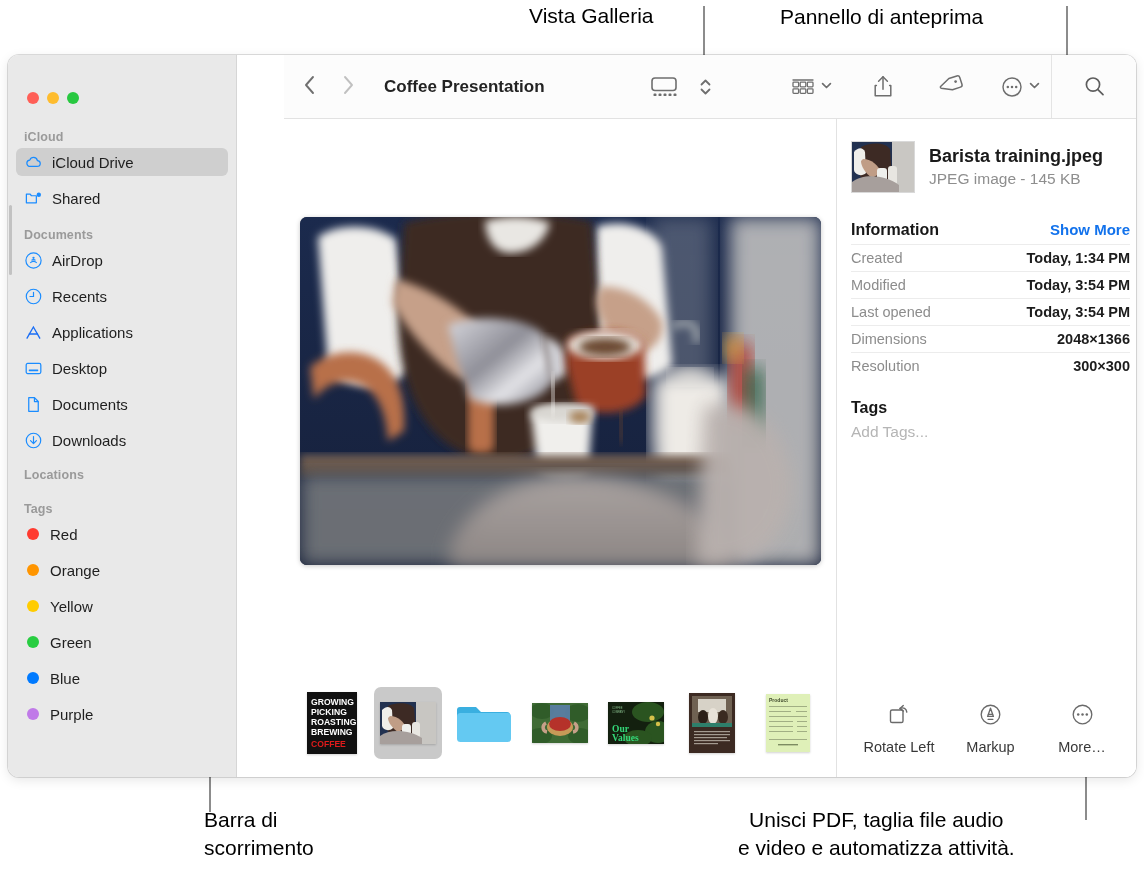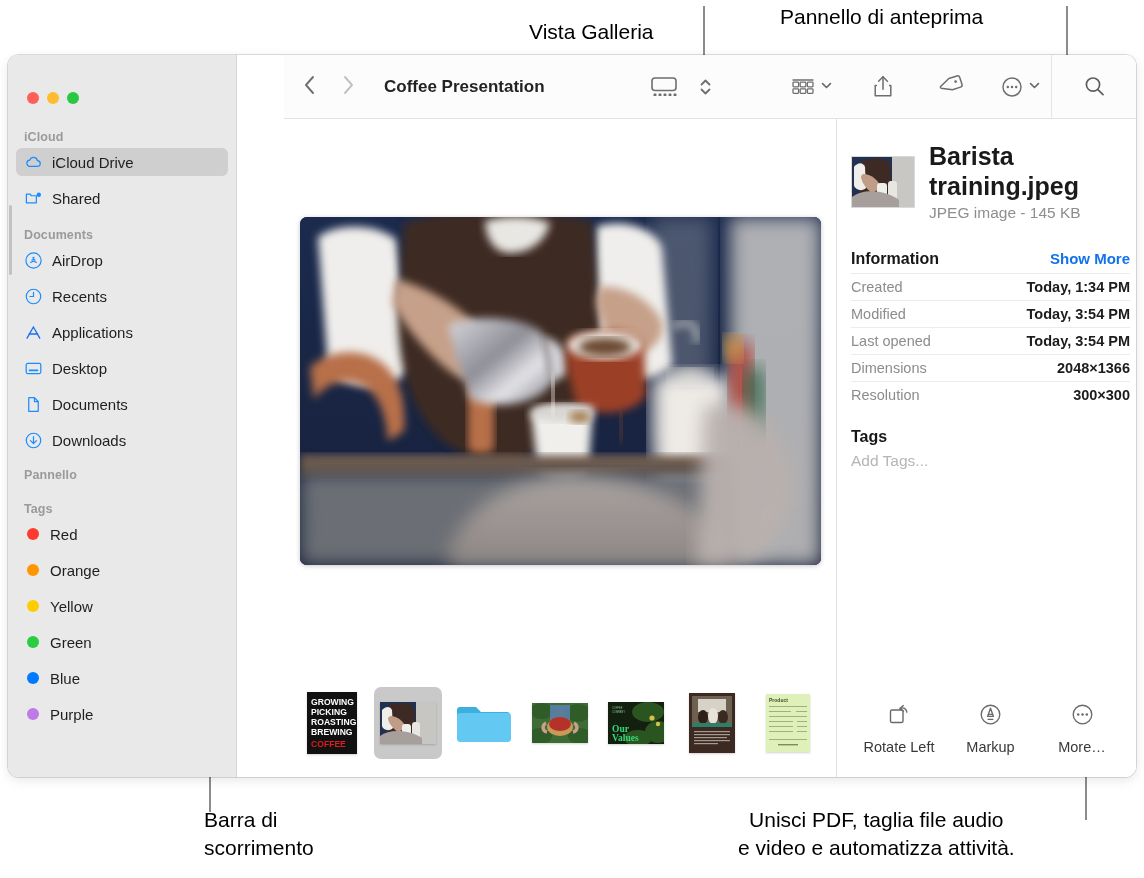--- a/index.html
+++ b/index.html
@@ -189,21 +189,21 @@
   }
   .insp-thumb {
     width: 62px; height: 50px;
     flex: 0 0 62px;
     border: 1px solid #d9d9d9;
     overflow: hidden;
     background: #253050;
   }
   .insp-thumb svg { display: block; width: 100%; height: 100%; }
   .insp-name {
-    font-size: 25px; font-weight: 700;
+    font-size: 18px; font-weight: 700;
     color: #1a1a1a; line-height: 1.2;
   }
   .insp-kind {
     font-size: 15.5px; color: #8e8e8e;
     margin-top: 3px;
   }
   .insp-sec-head {
     display: flex; align-items: baseline; justify-content: space-between;
     margin-top: 28px; padding-bottom: 5px;
   }
@@ -237,21 +237,21 @@
     position: absolute;
     left: 1px; top: 150px;
     width: 3px; height: 70px;
     border-radius: 2px;
     background: #c2c2c2;
   }
 </style>
 </head>
 <body>
 
-<div class="callout-text" style="left:529px; top:18px;">Vista Galleria</div>
+<div class="callout-text" style="left:529px; top:2px;">Vista Galleria</div>
 <div class="callout-line" style="left:703px; top:6px; height:82px;"></div>
 
 <div class="callout-text" style="left:780px; top:3px;">Pannello di anteprima</div>
 <div class="callout-line" style="left:1066px; top:6px; height:125px;"></div>
 
 <div class="callout-text" style="left:204px; top:806px;">Barra di
 scorrimento</div>
 <div class="callout-line" style="left:209px; top:730px; height:82px;"></div>
 
 <div class="callout-text" style="left:738px; top:806px; text-align:center;">Unisci PDF, taglia file audio
@@ -348,21 +348,21 @@
           <svg width="19" height="19" viewBox="0 0 20 20" fill="none" stroke="#1a8cff" stroke-width="1.25">
             <circle cx="10" cy="10" r="7.6"></circle>
             <path d="M10 5.8v7.2M6.9 10.2 10 13.3l3.1-3.1" stroke-linecap="round" stroke-linejoin="round"></path>
           </svg>
         </span>
         <span>Downloads</span>
       </div>
     </div>
 
     <div class="sb-group" style="margin-top:14px;">
-      <div class="sb-section">Pannello</div>
+      <div class="sb-section">Locations</div>
     </div>
 
     <div class="sb-group" style="margin-top:16px;">
       <div class="sb-section">Tags</div>
 
       <div class="sb-item tag">
         <span class="sb-icon">
             <span class="tag-dot" style="background:#ff3b30"></span>
           </span>
         <span>Red</span>

